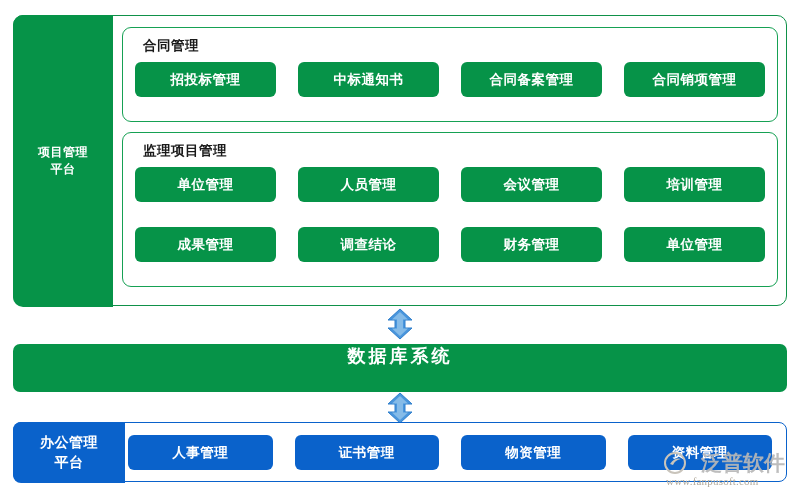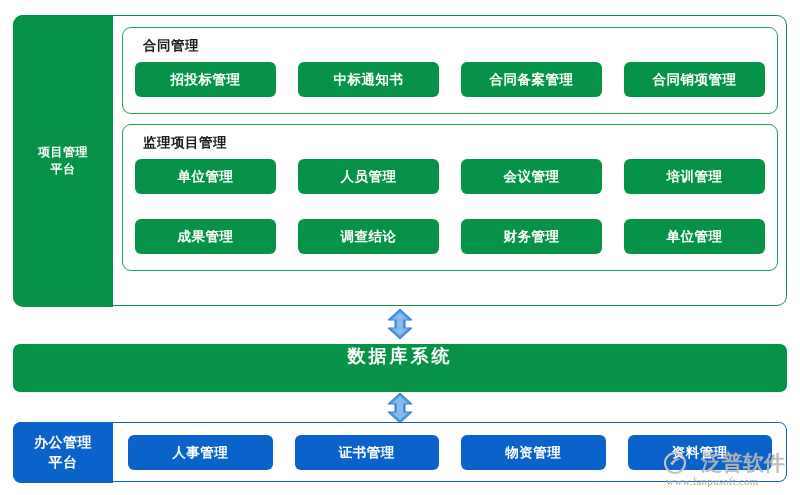--- a/index.html
+++ b/index.html
@@ -59,38 +59,38 @@
     left: 108px;
     top: 11px;
     width: 656px;
   }
 
   .group-box {
     border: 1.3px solid #16a154;
     border-radius: 9px;
     box-sizing: border-box;
     background: #ffffff;
-    padding: 7px 12px 8px 12px;
+    padding: 7px 12px 24px 12px;
     margin-bottom: 10px;
   }
 
   .group-title {
     font-size: 13.5px;
     font-weight: bold;
     color: #1a1a1a;
     margin: 2px 0 7px 8px;
     letter-spacing: 0.5px;
   }
 
   .btn-row {
     display: flex;
     gap: 22px;
     margin-bottom: 25px;
   }
-  .btn-row:last-child { margin-bottom: 8px; }
+  .btn-row:last-child { margin-bottom: 0; }
 
   .pill {
     flex: 1 1 0;
     height: 35px;
     border-radius: 6px;
     display: flex;
     align-items: center;
     justify-content: center;
     color: #ffffff;
     font-size: 13.5px;
@@ -139,21 +139,21 @@
     border: 1.5px solid #0a62cb;
     border-radius: 8px;
     box-sizing: border-box;
     background: #ffffff;
   }
 
   .office-tab {
     position: absolute;
     left: -1px;
     top: -1px;
-    width: 100px;
+    width: 112px;
     height: 61px;
     background: #0a62cb;
     border-radius: 8px 0 0 8px;
     display: flex;
     align-items: center;
     justify-content: center;
     color: #ffffff;
     font-size: 14px;
     font-weight: bold;
     line-height: 1.4;

